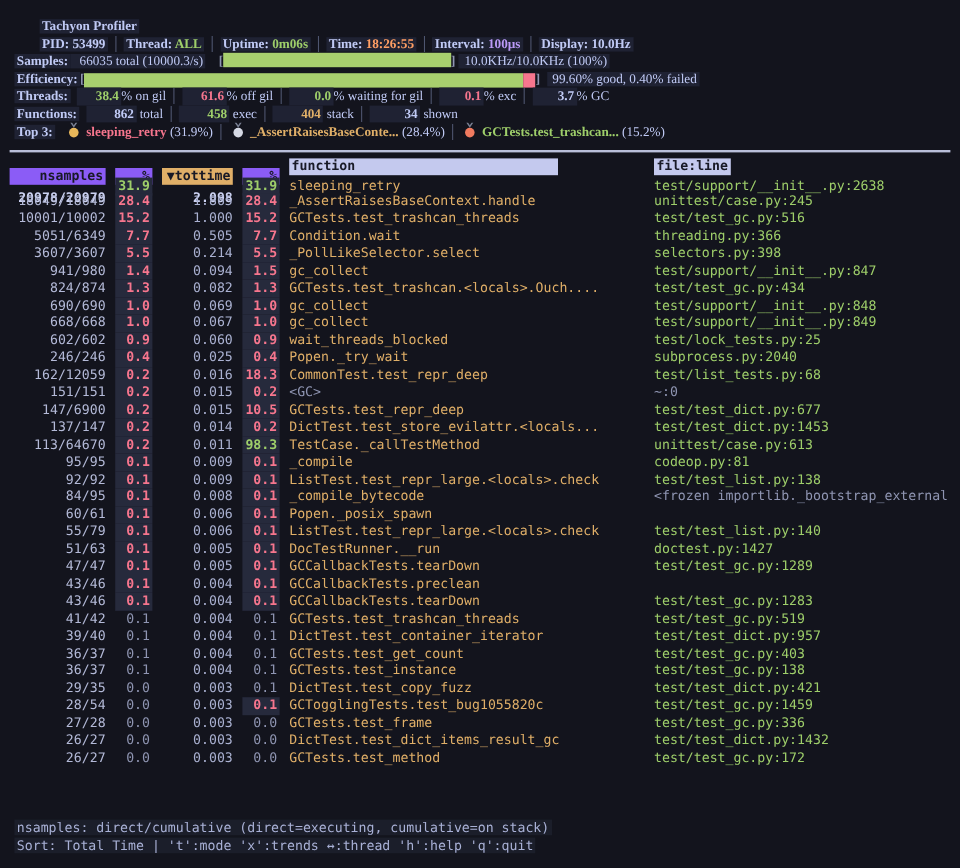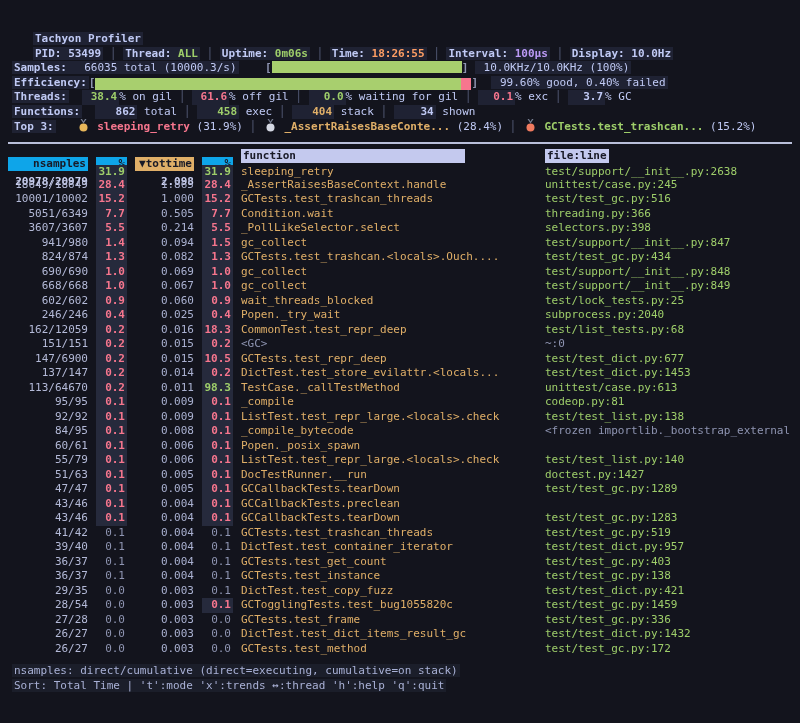--- a/index.html
+++ b/index.html
@@ -1,21 +1,21 @@
 <!DOCTYPE html>
 <html><head>
 <meta charset="utf-8">
 <style>
   html,body{margin:0;padding:0;background:#13141d;}
   body{width:800px;height:723px;overflow:hidden;
        font-family:"DejaVu Sans Mono",monospace;font-size:11px;line-height:14.5px;
        color:#c0caf5;}
   .screen{position:relative;width:800px;height:723px;background:#13141d;}
   .line{white-space:pre;height:14.5px;}
-  .hd-block{padding-top:32px;}
+  .hd-block{padding-top:15px;font-family:Liberation Serif, serif;}
   .ind1{margin-left:33px;}
   .ind2{margin-left:12px;}
   .chip{background:#1f2233;padding:0 2px;}
   .b{font-weight:bold;}
   .c-fg{color:#c0caf5;}
   .c-green{color:#9ece6a;}
   .c-orange{color:#ff9e64;}
   .c-purple{color:#bb9af7;}
   .c-yellow{color:#e0af68;}
   .c-pink{color:#f7768e;}
@@ -27,31 +27,31 @@
   .bracket{color:#8f95b2;font-weight:bold;}
   .bar{display:inline-block;height:12px;vertical-align:-2px;background:#a8cf6e;}
   .bar-wrap{display:inline-block;height:12px;vertical-align:-2px;}
   .bar-wrap .seg{display:inline-block;height:12px;vertical-align:top;}
   .medal{display:inline-block;vertical-align:-2px;margin:0 3px;}
   .rule{height:2px;background:#b9bfda;margin:8px 8px 0 8px;}
   .tbl{margin:5px 0 0 8px;width:784px;}
   .trow{display:grid;grid-template-columns:80px 31px 59px 31px 296px auto;column-gap:8px;height:14.5px;align-items:center;}
   .cell{overflow:hidden;white-space:pre;}
   .num{text-align:right;}
-  .hcell{background:#0ea5e9;color:#181926;font-weight:bold;padding:0 2px;height:14px;line-height:14px;}
+  .hcell{background:#8b5cf6;color:#181926;font-weight:bold;padding:0 2px;height:14px;line-height:14px;}
   .hcell.sort{background:#e0af68;}
   .hwrap{height:30px;}
   .hfit{display:inline-block;background:#c4c9ee;color:#181926;font-weight:bold;padding:0 2px;height:14px;line-height:14px;}
   .hfn{width:220px;}
   .hl{background:#262a3c;}
   .cell.pct{padding:0 2px;}
   .ns{color:#b4bad8;}
   .tt{color:#aab1d1;}
   .row1 .ns,.row1 .tt{color:#ccd2f2;font-weight:bold;margin-top:19px;}
-  .footer{position:absolute;left:12px;top:664px;}
+  .footer{position:absolute;left:12px;top:683px;}
   .footer .line{color:#a9b1d6;}
   .footer .chip{background:#1b1e2a;}
 </style>
 </head>
 <body>
 
 <div class="screen">
   <div class="hd-block">
     <div class="line ind1"><span class="chip b">Tachyon Profiler</span></div>
     <div class="line ind1" id="info-line"><span class="chip"><span class="c-label">PID: </span><span class="b c-fg">53499</span></span><span class="sep"> │ </span><span class="chip"><span class="c-label">Thread: </span><span class="b c-green">ALL</span></span><span class="sep"> │ </span><span class="chip"><span class="c-label">Uptime: </span><span class="b c-green">0m06s</span></span><span class="sep"> │ </span><span class="chip"><span class="c-label">Time: </span><span class="b c-orange">18:26:55</span></span><span class="sep"> │ </span><span class="chip"><span class="c-label">Interval: </span><span class="b c-purple">100µs</span></span><span class="sep"> │ </span><span class="chip"><span class="c-label">Display: </span><span class="b c-fg">10.0Hz</span></span></div>

